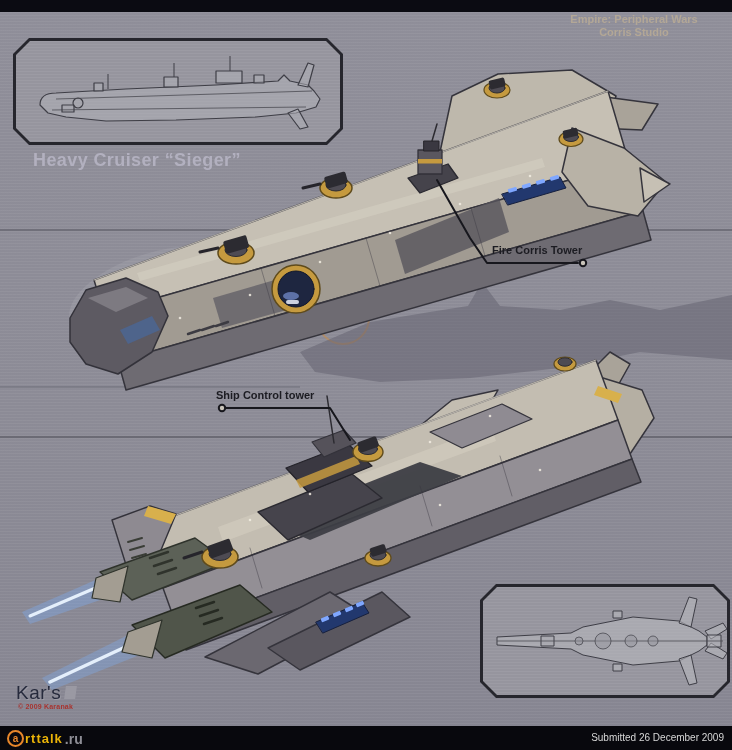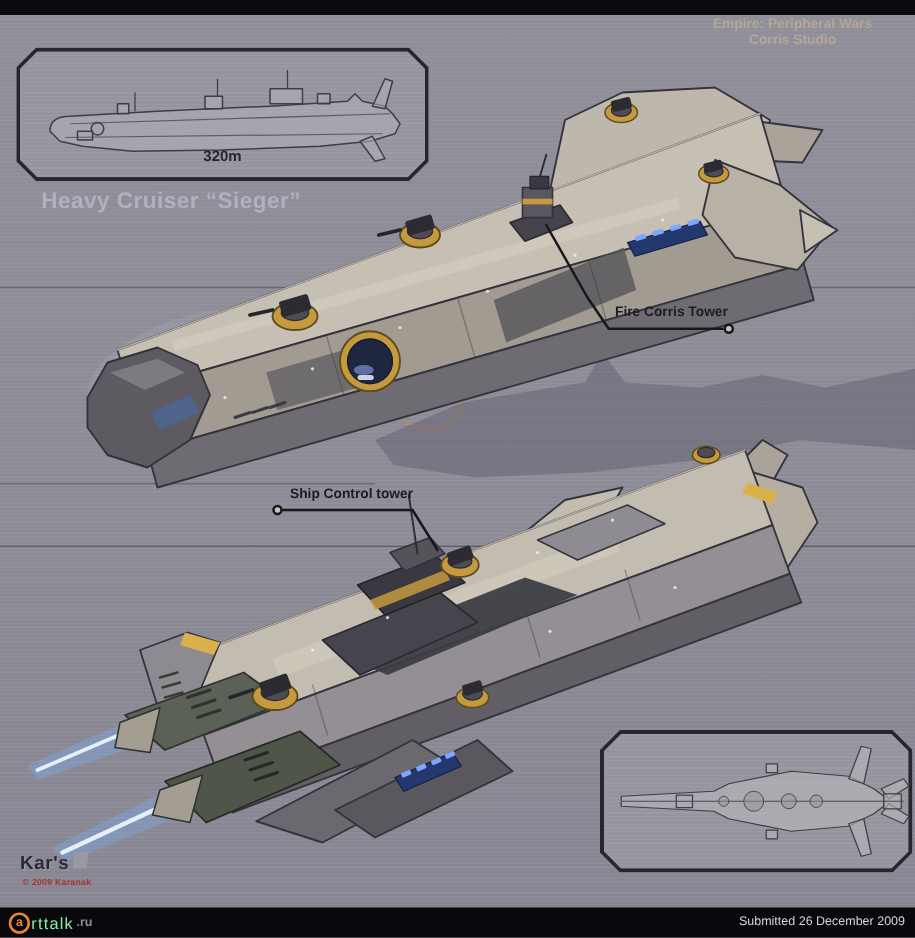--- a/index.html
+++ b/index.html
@@ -13,39 +13,39 @@
     background:repeating-linear-gradient(180deg,rgba(255,255,255,.05) 0 1px,rgba(0,0,0,0) 1px 3px);
     pointer-events:none;
   }
   .abs{position:absolute;}
   .topstrip{left:0;top:0;width:732px;height:12px;background:#0b0b12;}
   .footerbar{left:0;top:726px;width:732px;height:24px;background:#08080d;display:flex;align-items:center;}
   .submitted{position:absolute;right:8px;top:6px;color:#d6d6d6;font-size:10px;}
   .sitelogo{position:absolute;left:7px;top:4px;display:flex;align-items:center;gap:1px;}
   .site-a{width:13px;height:13px;border:2px solid #e8872b;border-radius:50%;color:#e8872b;
     font-size:10px;font-weight:bold;line-height:13px;text-align:center;}
-  .site-name{color:#86efac;font-weight:normal;font-size:13px;letter-spacing:1px;}
-  .site-tld{color:#8e8e96;font-size:10px;font-weight:bold;margin-left:1px;}
+  .site-name{color:#eab308;font-weight:bold;font-size:13px;letter-spacing:1px;}
+  .site-tld{color:#8e8e96;font-size:14px;font-weight:bold;margin-left:1px;}
   
   .panel{background:#26262d;
     clip-path:polygon(16px 0,calc(100% - 16px) 0,100% 16px,100% calc(100% - 16px),calc(100% - 16px) 100%,16px 100%,0 calc(100% - 16px),0 16px);}
   .panel-inner{position:absolute;left:3px;top:3px;right:3px;bottom:3px;background:#96959e;
     clip-path:polygon(14px 0,calc(100% - 14px) 0,100% 14px,100% calc(100% - 14px),calc(100% - 14px) 100%,14px 100%,0 calc(100% - 14px),0 14px);
     background-image:repeating-linear-gradient(180deg,rgba(255,255,255,.06) 0 1px,rgba(0,0,0,0) 1px 3px);}
   .len-label{position:absolute;left:0;right:0;top:77px;text-align:center;
     color:#26262c;font-size:12px;font-weight:bold;}
   .title{left:33px;top:150px;color:#b2b0bf;font-size:18px;font-weight:bold;letter-spacing:.4px;}
   .credits{right:8px;top:13px;width:180px;text-align:center;color:#b3a796;
     font-size:11px;font-weight:bold;line-height:13px;}
   .callout-label{color:#1c1c22;font-size:11px;font-weight:bold;}
   .weaponbox{left:593px;top:493px;width:131px;height:87px;border:1.5px solid rgba(190,162,108,.9);
     border-radius:10px;box-sizing:border-box;padding:6px 0 0 10px;color:#a0a094;
     font-size:10.5px;font-weight:bold;line-height:14.8px;}
   .corner-dot{position:absolute;right:5px;top:4px;width:3px;height:3px;background:#d98a2e;border-radius:50%;}
-  .kars{left:16px;top:682px;color:#262a3c;font-size:15px;font-weight:700;letter-spacing:.5px;
+  .kars{left:16px;top:682px;color:#262a3c;font-size:19px;font-weight:400;letter-spacing:.5px;
     text-shadow:1px 1px 0 rgba(255,255,255,.14);}
   .kars-glyph{display:inline-block;width:11px;height:13px;background:#9a99a3;margin-left:4px;
     transform:skewX(-8deg);vertical-align:baseline;}
   .kars-copy{left:18px;top:703px;color:#a8332f;font-size:7px;font-weight:bold;letter-spacing:.2px;}
   svg{display:block;}
   .artsvg{position:absolute;left:0;top:0;pointer-events:none;}
 </style>
 </head>
 <body>
 
@@ -68,21 +68,20 @@
           <circle cx="62" cy="62" r="5" fill="none"></circle>
         </g>
         <g stroke="#3e3e46" stroke-width="1" fill="none">
           <line x1="92" y1="48" x2="92" y2="33"></line>
           <line x1="158" y1="36" x2="158" y2="22"></line>
           <line x1="214" y1="30" x2="214" y2="15"></line>
           <line x1="40" y1="58" x2="296" y2="50" opacity=".7"></line>
           <line x1="36" y1="69" x2="290" y2="66" opacity=".7"></line>
         </g>
       </svg>
-      <div class="len-label">320m</div>
     </div>
   </div>
 
   <div class="abs panel" style="left:480px;top:584px;width:250px;height:114px;">
     <div class="panel-inner">
       <svg width="244" height="108" viewBox="0 0 244 108">
         <g stroke="#3e3e46" stroke-width="1" fill="rgba(186,186,192,.55)" stroke-linejoin="round">
           <polygon points="14,50 88,46 100,40 150,30 196,34 216,44 224,50 224,58 216,64 196,74 150,78 100,68 88,62 14,58"></polygon>
           <polygon points="196,36 206,10 214,12 208,40"></polygon>
           <polygon points="196,72 206,98 214,96 208,68"></polygon>
@@ -311,21 +310,21 @@
 
   <div class="abs title">Heavy Cruiser “Sieger”</div>
 
   <div class="abs credits">
     <div>Empire: Peripheral Wars</div>
     <div>Corris Studio</div>
   </div>
 
   <div class="abs callout-label" style="left:492px;top:244px;">Fire Corris Tower</div>
 
-  <div class="abs callout-label" style="left:232px;top:389px;">Ship Control tower</div>
+  <div class="abs callout-label" style="left:216px;top:389px;">Ship Control tower</div>
 
 
   <div class="abs kars">
     <span>Kar's</span><span class="kars-glyph"></span>
   </div>
   <div class="abs kars-copy">© 2009 Karanak</div>
 
   <div class="abs topstrip"></div>
 
   <div class="abs footerbar">

